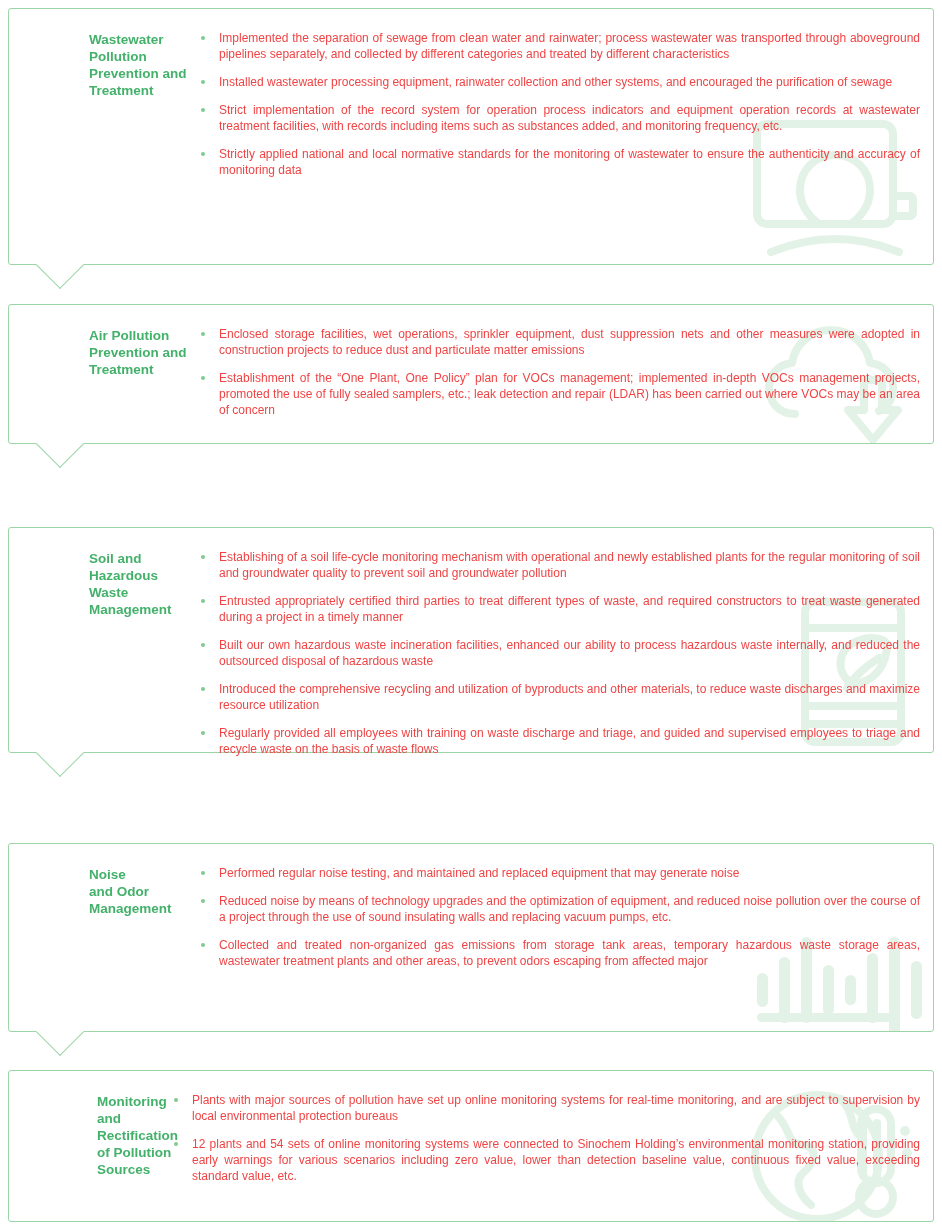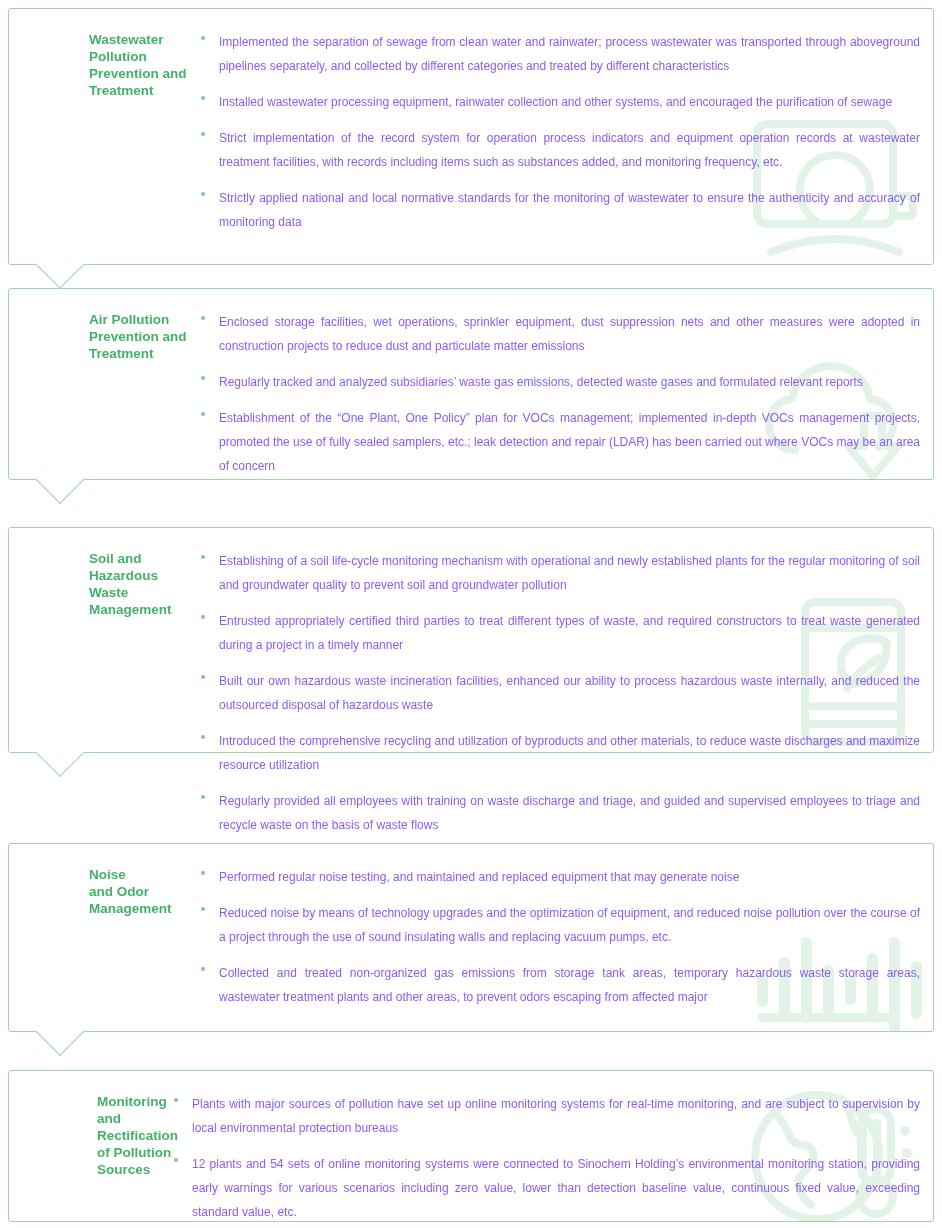--- a/index.html
+++ b/index.html
@@ -29,31 +29,31 @@
     color:#44b16b; font-size:13.5px; font-weight:bold; line-height:17px;
     white-space:pre-line; padding-top:1px;
   }
   .bullets { flex:1; padding-right:13px; list-style:none; }
   .bullet { display:flex; margin-bottom:12px; }
   .dot {
     width:4px; height:4px; border-radius:50%; background:#80c991;
     margin:6px 0 0 0; flex-shrink:0;
   }
   .btxt {
-    flex:1; margin-left:14px; color:#8b5cf6; font-size:12px; line-height:24px;
+    flex:1; margin-left:14px; color:#ef4444; font-size:12px; line-height:16px;
     text-align:justify;
   }
   .chev {
     position:absolute; left:34px; bottom:-18px; width:34px; height:34px;
     background:#ffffff; transform:rotate(45deg); z-index:3;
     border-right:1px solid #9bd5a6; border-bottom:1px solid #9bd5a6;
   }
   
   .s1 { top:8px;    height:257px; }
-  .s2 { top:288px;  height:192px; }
+  .s2 { top:304px;  height:140px; }
   .s3 { top:527px;  height:226px; }
   .s4 { top:843px;  height:189px; }
   .s5 { top:1070px; height:152px; }
   svg { display:block; }
 </style>
 </head>
 <body>
 
 <section class="box s1">
   <div class="clip">
@@ -112,24 +112,20 @@
 Prevention and
 Treatment</h3>
     </div>
     <ul class="bullets">
 
         <li class="bullet">
           <span class="dot"></span>
           <span class="btxt">Enclosed storage facilities, wet operations, sprinkler equipment, dust suppression nets and other measures were adopted in construction projects to reduce dust and particulate matter emissions</span>
         </li>
 
-        <li class="bullet">
-          <span class="dot"></span>
-          <span class="btxt">Regularly tracked and analyzed subsidiaries’ waste gas emissions, detected waste gases and formulated relevant reports</span>
-        </li>
 
         <li class="bullet">
           <span class="dot"></span>
           <span class="btxt">Establishment of the “One Plant, One Policy” plan for VOCs management; implemented in-depth VOCs management projects, promoted the use of fully sealed samplers, etc.; leak detection and repair (LDAR) has been carried out where VOCs may be an area of concern</span>
         </li>
       </ul>
   </div>
   <div class="chev"></div>
 </section>
 

